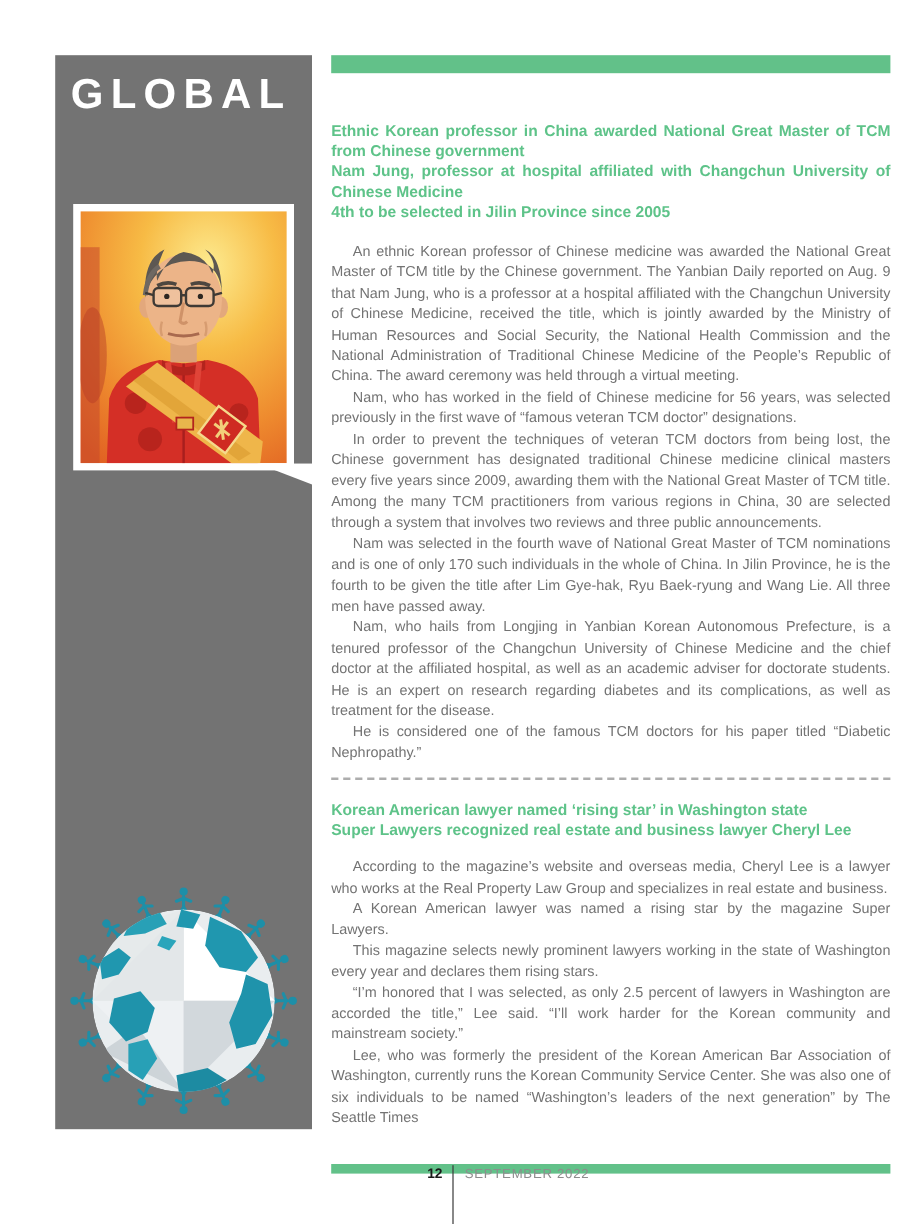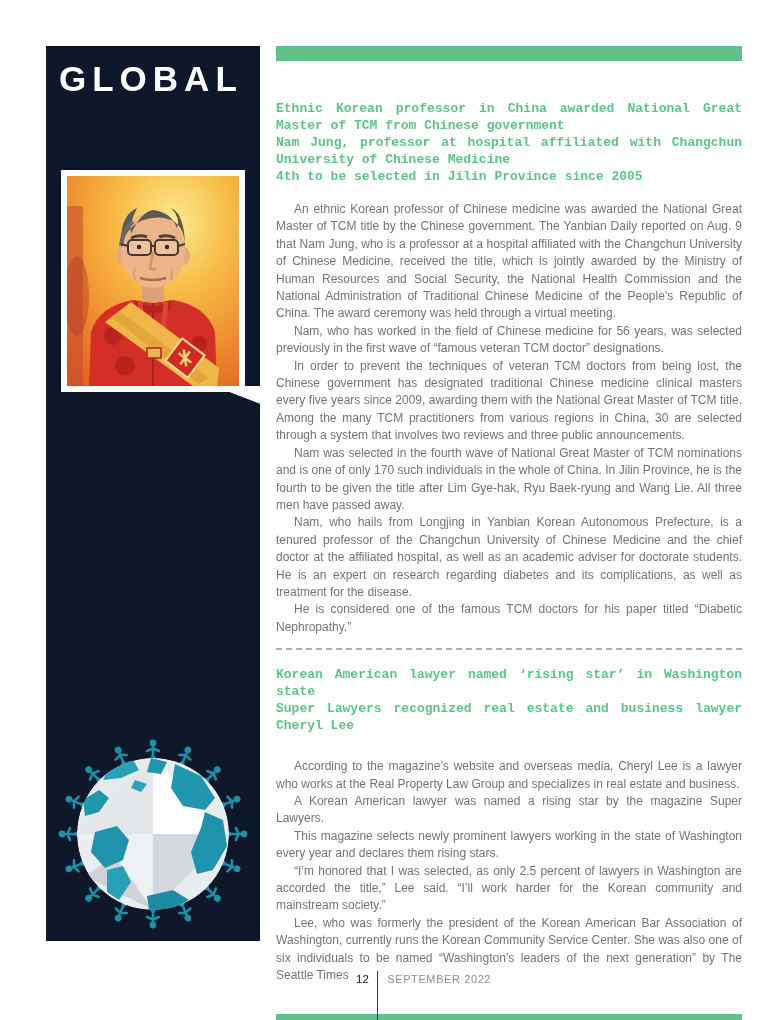--- a/index.html
+++ b/index.html
@@ -4,21 +4,21 @@
 <style>
   html,body{margin:0;padding:0;}
   body{
     width:762px;height:1020px;background:#ffffff;position:relative;
     font-family:"Liberation Sans","DejaVu Sans",sans-serif;
     -webkit-font-smoothing:antialiased;overflow:hidden;
   }
   
   .sidebar{
     position:absolute;left:46px;top:46px;width:214px;height:895px;
-    background:#0f172a;
+    background:#737373;
   }
   .brand{
     padding:10px 0 0 13px;color:#ffffff;font-weight:bold;
     font-size:35px;line-height:45px;letter-spacing:6px;
   }
   .photo-frame{
     position:absolute;left:15px;top:124px;width:172px;height:210px;
     background:#ffffff;padding:6px;
   }
   .photo-frame svg{display:block;width:172px;height:210px;}
@@ -35,34 +35,34 @@
   .content{
     position:absolute;left:276px;top:46px;width:466px;
   }
   .bar{background:#62c189;}
   .bar.top{height:15px;}
   .bar.bottom{height:8px;margin-top:30px;}
   .headline{
     margin:39px 0 16px 0;color:#5ec389;font-size:13px;font-weight:bold;
     line-height:17px;
   }
-  .headline div{text-align:justify;font-family:Liberation Mono, monospace;}
-  .headline.second{margin-top:0;margin-bottom:24px;}
+  .headline div{text-align:justify;}
+  .headline.second{margin-top:0;margin-bottom:14px;}
   .body-text p{
     margin:0;color:#737373;font-size:12px;line-height:17.4px;
     text-align:justify;text-indent:18px;
   }
   .divider{
     margin:12px 0 16px 0;height:0;border-top:2px dashed #adadad;
   }
   
   .footer{
     position:absolute;left:356px;top:971px;display:flex;align-items:flex-start;
   }
-  .pagenum{font-size:11.5px;font-weight:normal;color:#1a1a1a;padding-top:2px;}
+  .pagenum{font-size:11.5px;font-weight:bold;color:#1a1a1a;padding-top:2px;}
   .footer-rule{
     width:1.5px;height:49px;background:#3a3a3a;margin:0 9px 0 8px;
   }
   .issue{
     font-size:11px;color:#8d8d8d;letter-spacing:0.6px;padding-top:2px;
     font-weight:normal;
   }
 </style>
 </head>
 <body>

